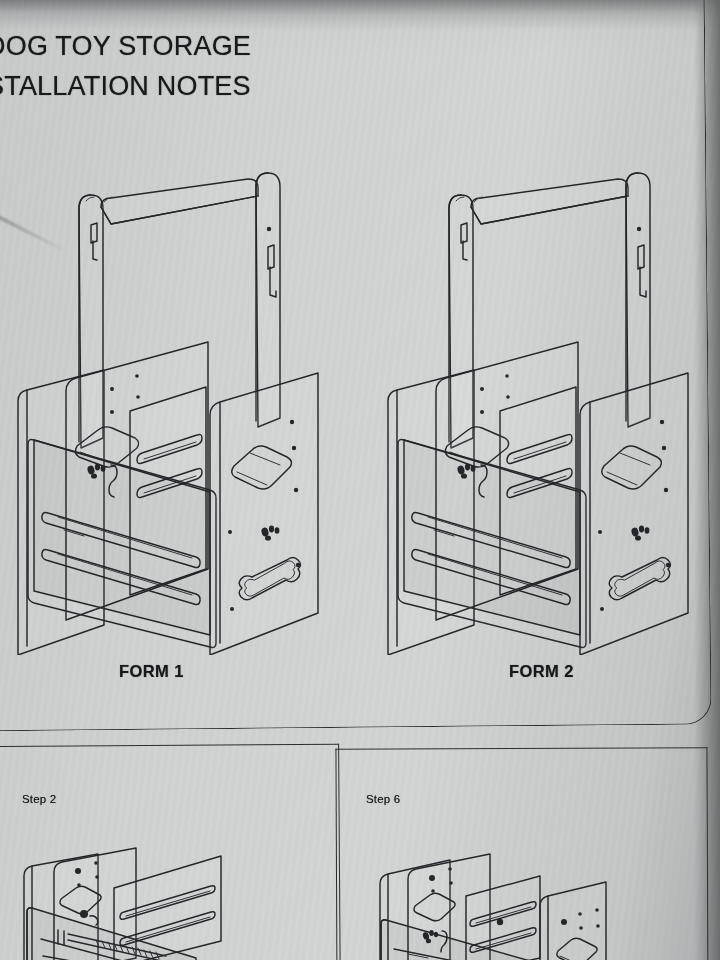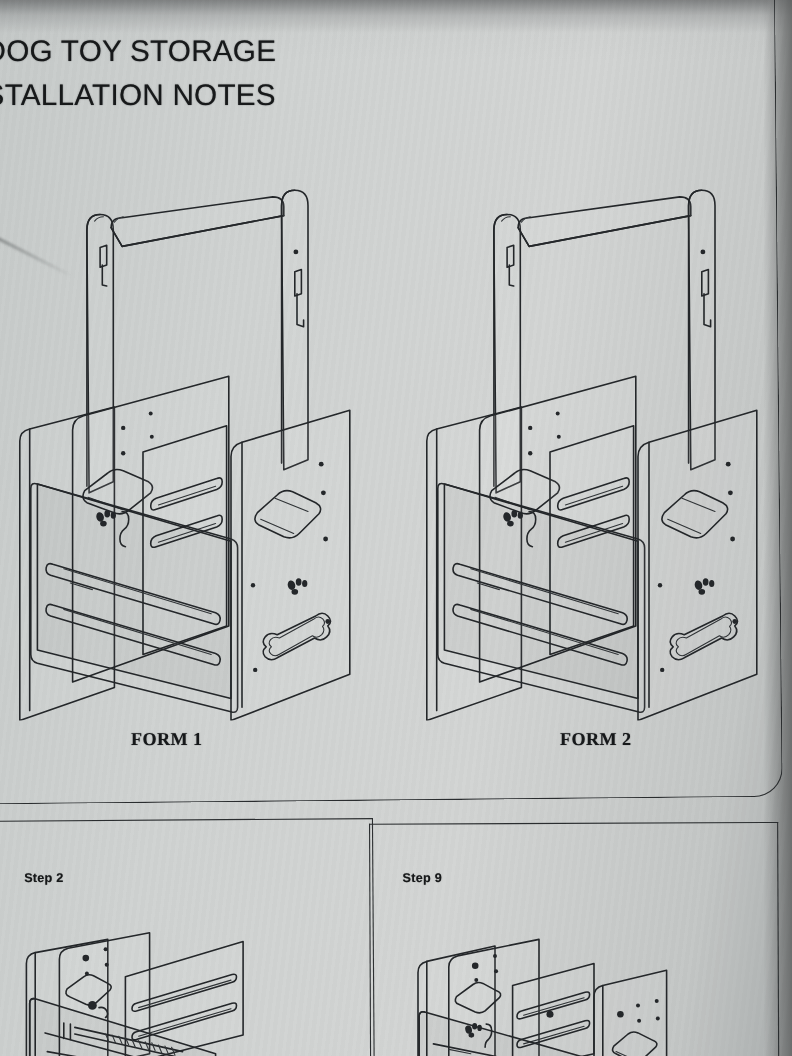--- a/index.html
+++ b/index.html
@@ -83,28 +83,27 @@
     border-bottom: none; border-right: 1.6px solid #2a2d2f;
     transform: rotate(-0.25deg);
   }
   .form-label {
     position: absolute;
     font-size: 16.5px;
     font-weight: bold;
     color: #16181a;
     letter-spacing: .4px;
     text-shadow: 0 0 1px rgba(20,22,24,.6);
-    font-family: Liberation Serif, serif;
   }
   #label-form1 { left: 119px; top: 662px; }
   #label-form2 { left: 489px; top: 662px; margin-left: 20px; }
   .step-label {
     position: absolute;
     font-size: 11.5px;
-    font-weight: bold;
+    font-weight: normal;
     color: #17191a;
     letter-spacing: .2px;
     text-shadow: 0 0 .7px rgba(20,22,24,.6);
   }
   #label-step2 { left: 22px; top: 793px; }
   #label-step3 { left: 366px; top: 793px; }
 
   .fig { position: absolute; }
   #fig-form1 { left: 4px;   top: 165px; }
   #fig-form2 { left: 374px; top: 165px; }
@@ -397,15 +396,15 @@
         <ellipse class="ink-fill" cx="84" cy="88.5" rx="2.1" ry="2.8"></ellipse>
         <ellipse class="ink-fill" cx="76.5" cy="95" rx="2.6" ry="2.3"></ellipse>
         <path class="ink" d="M90 85 q5 0 5 6 q0 5-3 8 q-3 2-3 7"></path>
       </g>
     </svg>
   </div>
 
   <div class="form-label" id="label-form1">FORM 1</div>
   <div class="form-label" id="label-form2">FORM 2</div>
   <div class="step-label" id="label-step2">Step 2</div>
-  <div class="step-label" id="label-step3">Step 9</div>
+  <div class="step-label" id="label-step3">Step 6</div>
 
 </div>
 
 </body></html>

